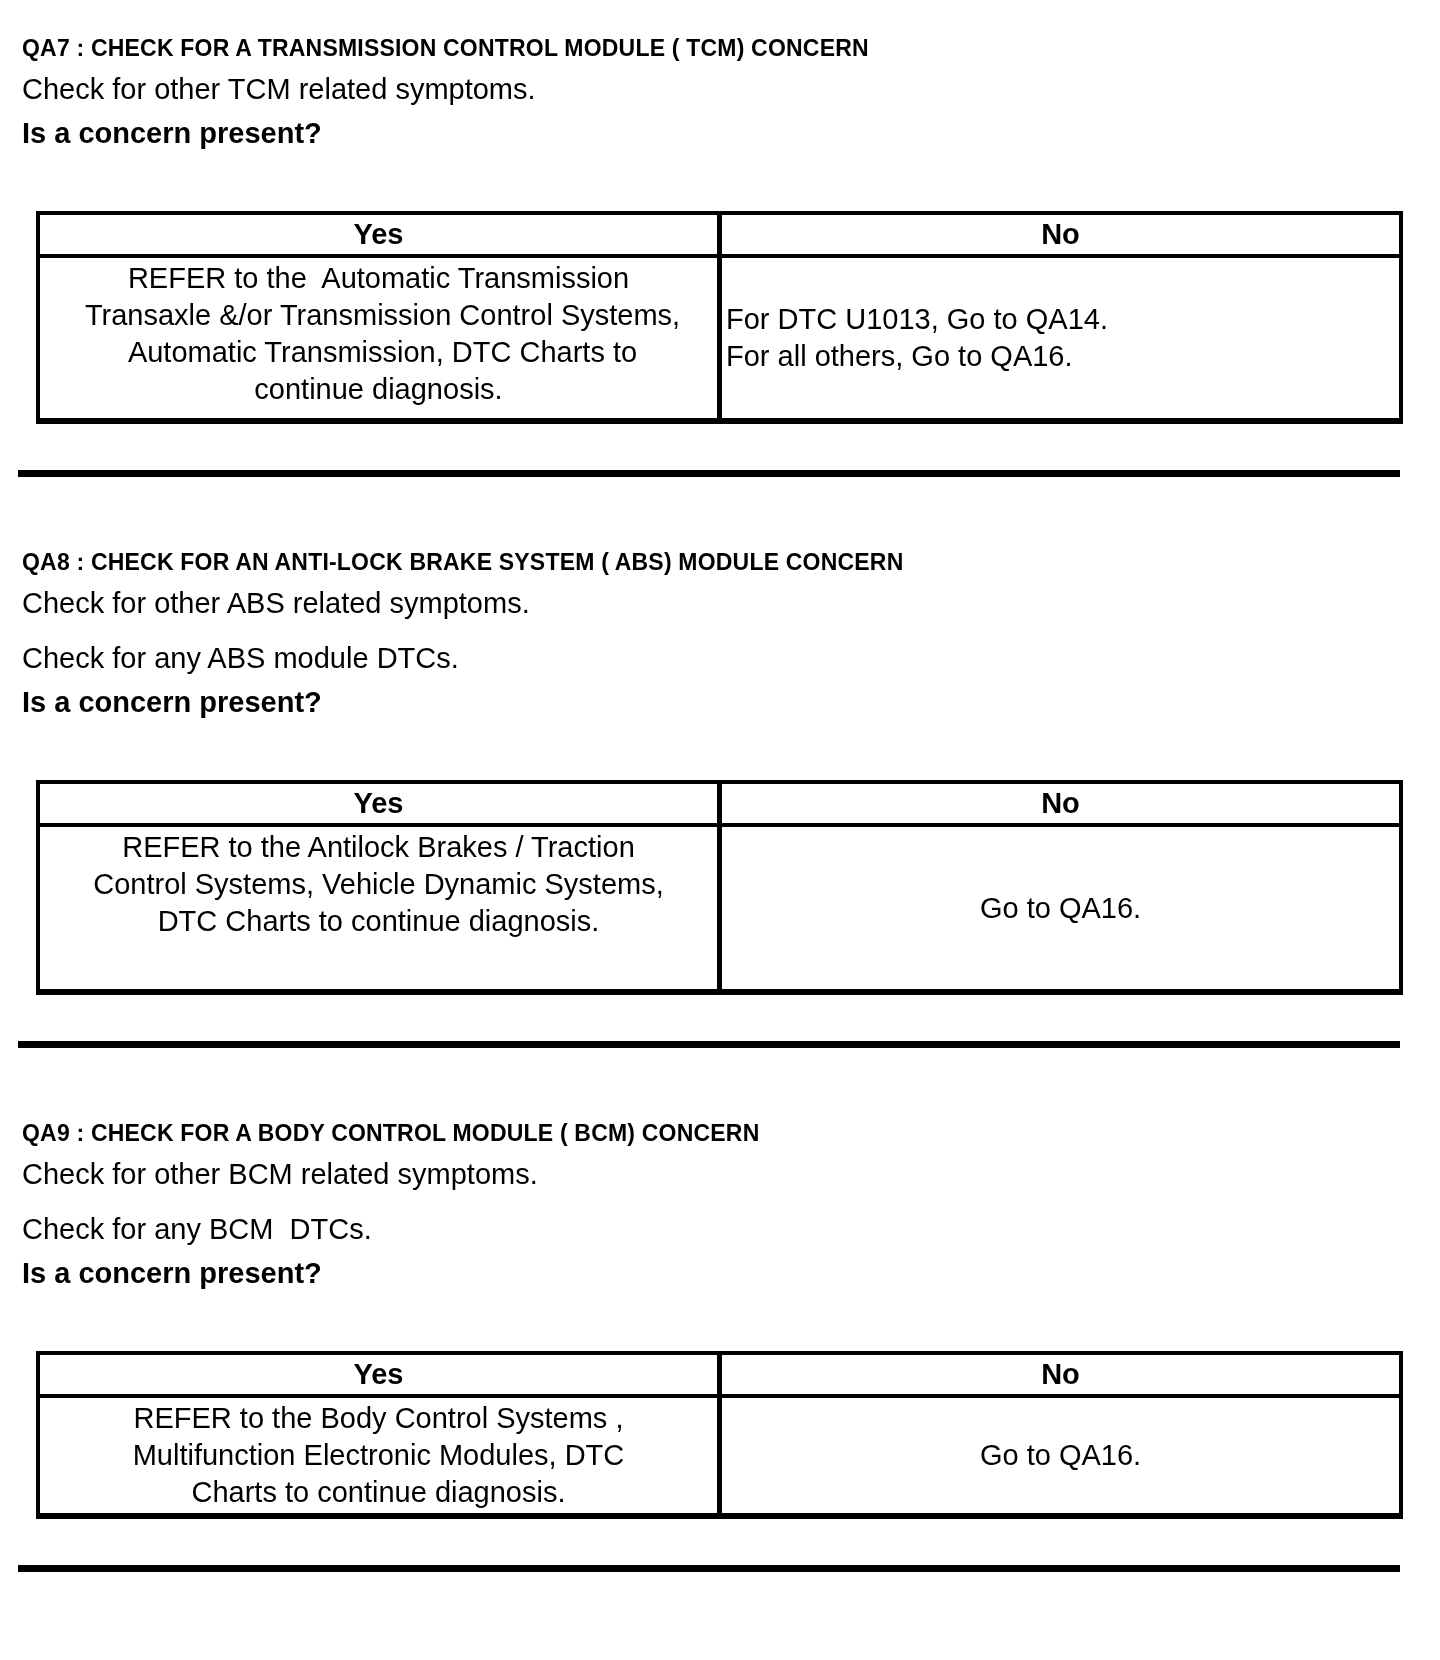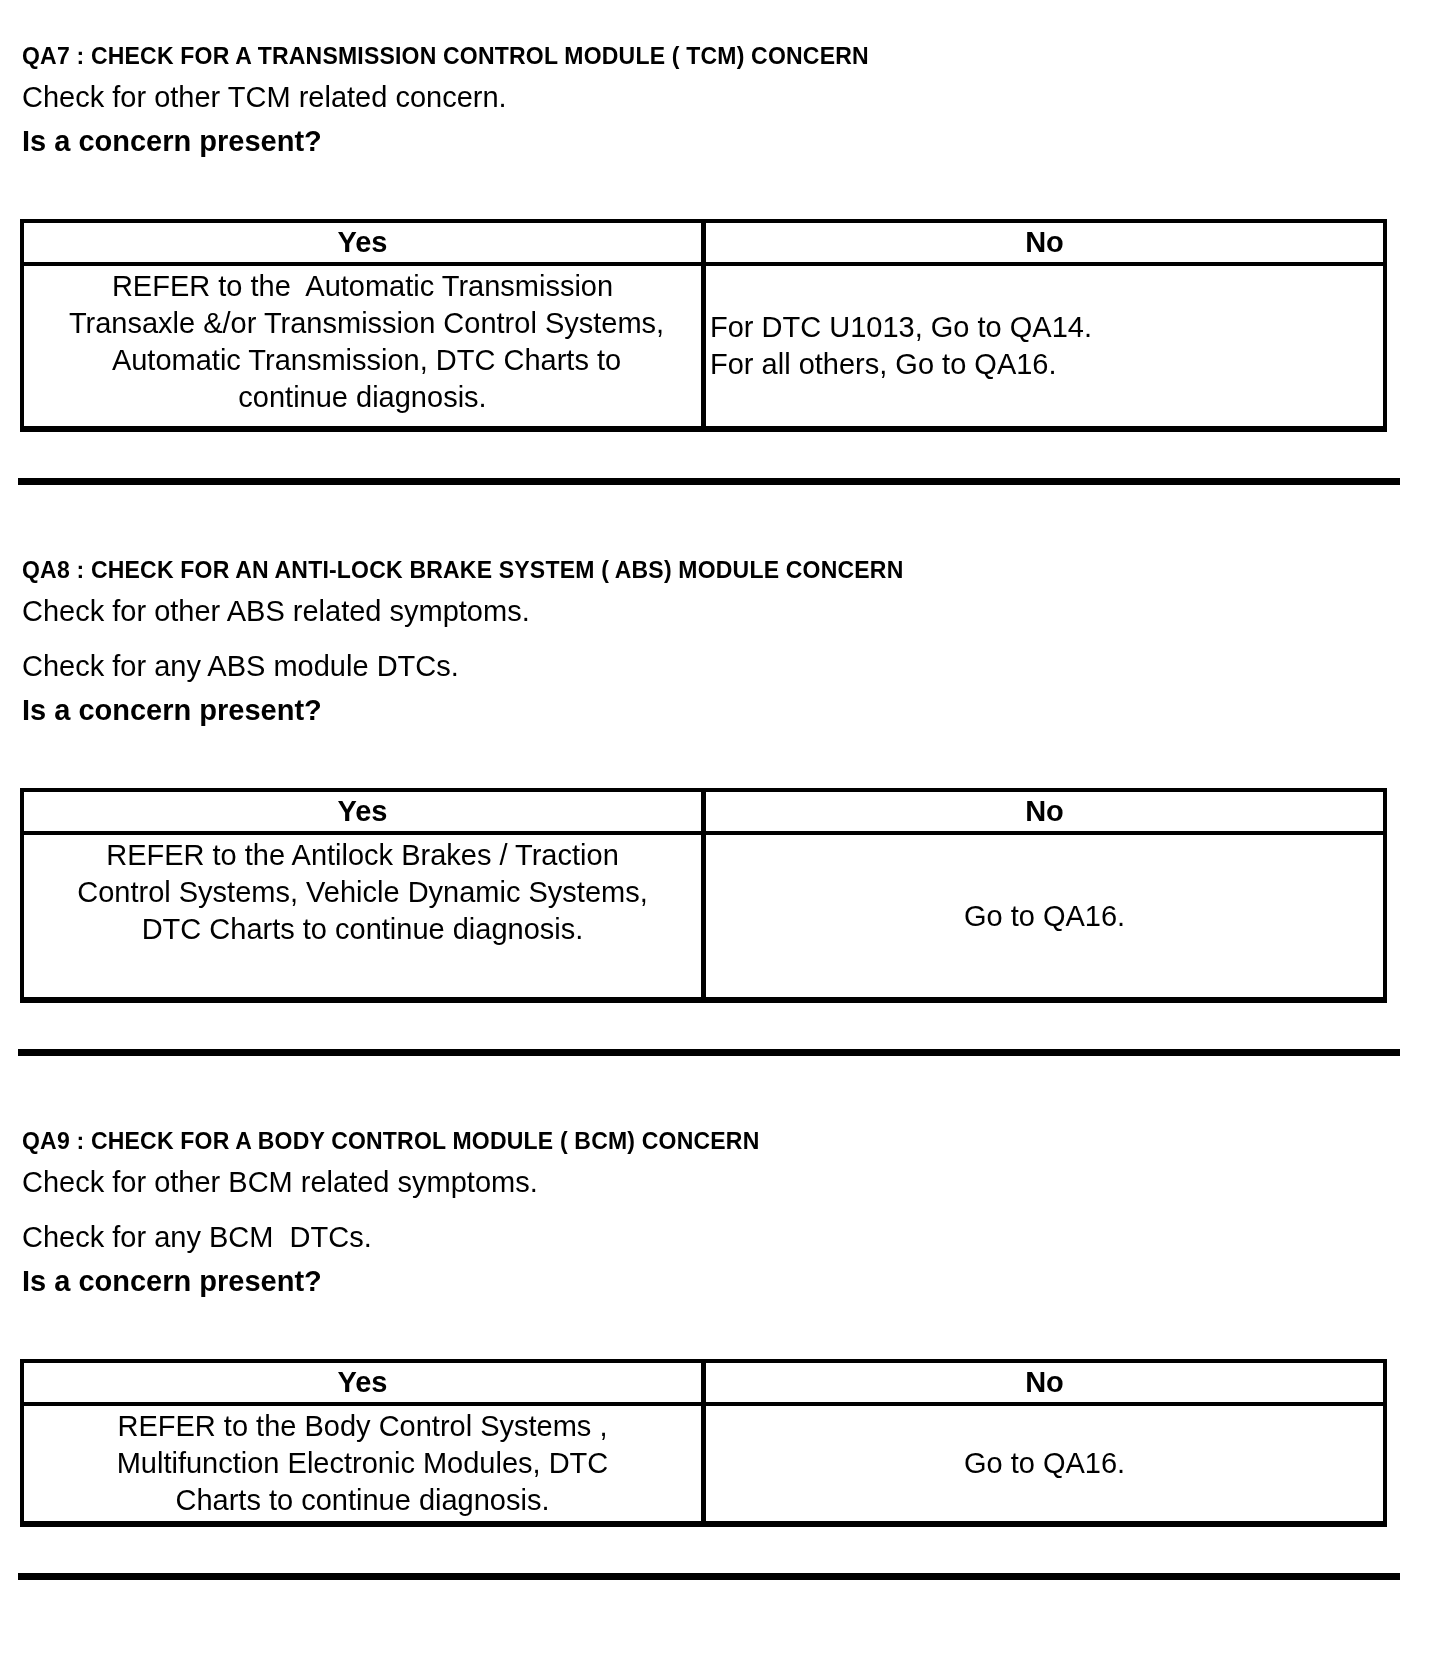--- a/index.html
+++ b/index.html
@@ -15,21 +15,21 @@
     height: 1660px;
     background: #ffffff;
     overflow: hidden;
     padding-top: 27px;
     box-sizing: border-box;
   }
   .section-heading {
     font-size: 23px;
     font-weight: bold;
     line-height: 26px;
-    margin: 16px 40px 0 22px;
+    margin: 8px 40px 0 22px;
     letter-spacing: 0.2px;
     white-space: pre-wrap;
   }
   .section-heading.gap-above {
     margin-top: 72px;
   }
   .line {
     font-size: 29px;
     line-height: 31px;
     margin: 13px 40px 0 22px;
@@ -38,21 +38,21 @@
   .line.first {
     margin-top: 24px;
   }
   .question {
     font-weight: bold;
   }
   table.qtable {
     border-collapse: collapse;
     table-layout: fixed;
     width: 1367px;
-    margin: 62px 0 0 20px;
+    margin: 62px 0 0 36px;
     border: 4px solid #000000;
     border-bottom-width: 6px;
     font-size: 29px;
   }
   table.qtable th {
     width: 50%;
     font-size: 29px;
     font-weight: bold;
     text-align: center;
     vertical-align: middle;
@@ -91,21 +91,21 @@
     margin: 46px 0 0 18px;
   }
 </style>
 </head>
 <body>
 
 <div class="page">
 
   <section>
     <h2 class="section-heading">QA7 : CHECK FOR A TRANSMISSION CONTROL MODULE ( TCM) CONCERN</h2>
-    <p class="line">Check for other TCM related concern.</p>
+    <p class="line">Check for other TCM related symptoms.</p>
     <p class="line question">Is a concern present?</p>
 
     <table class="qtable t1">
       <thead>
         <tr>
           <th class="yes-col">Yes</th>
           <th class="no-col">No</th>
         </tr>
       </thead>
       <tbody>

